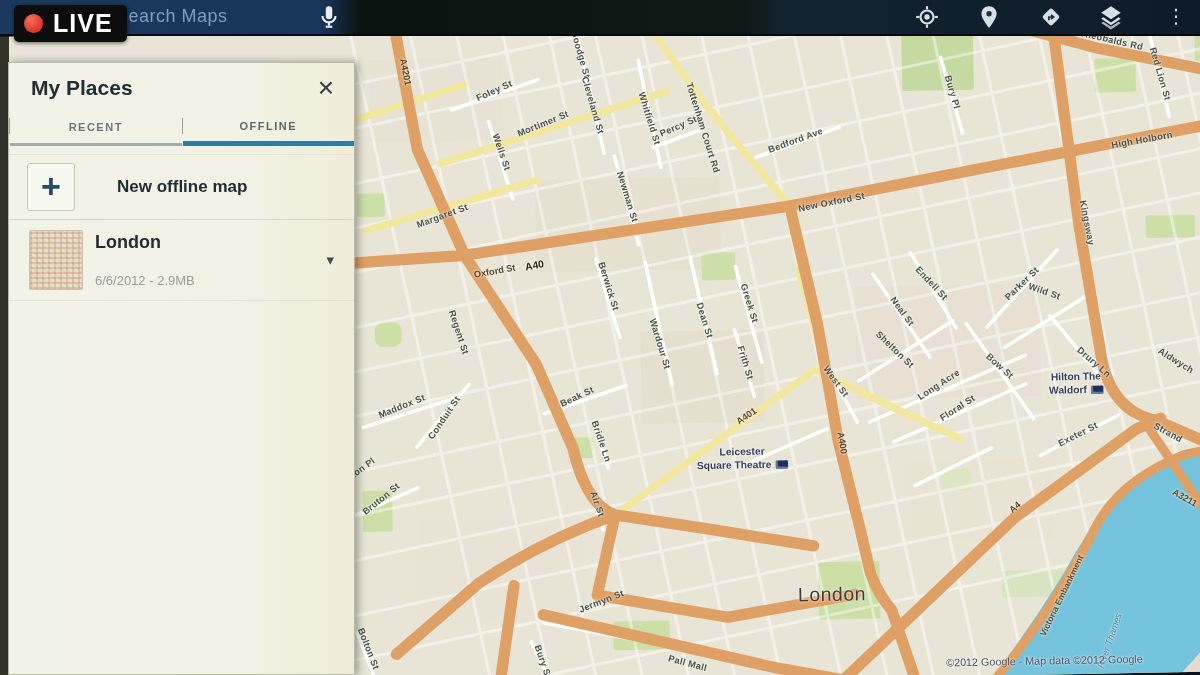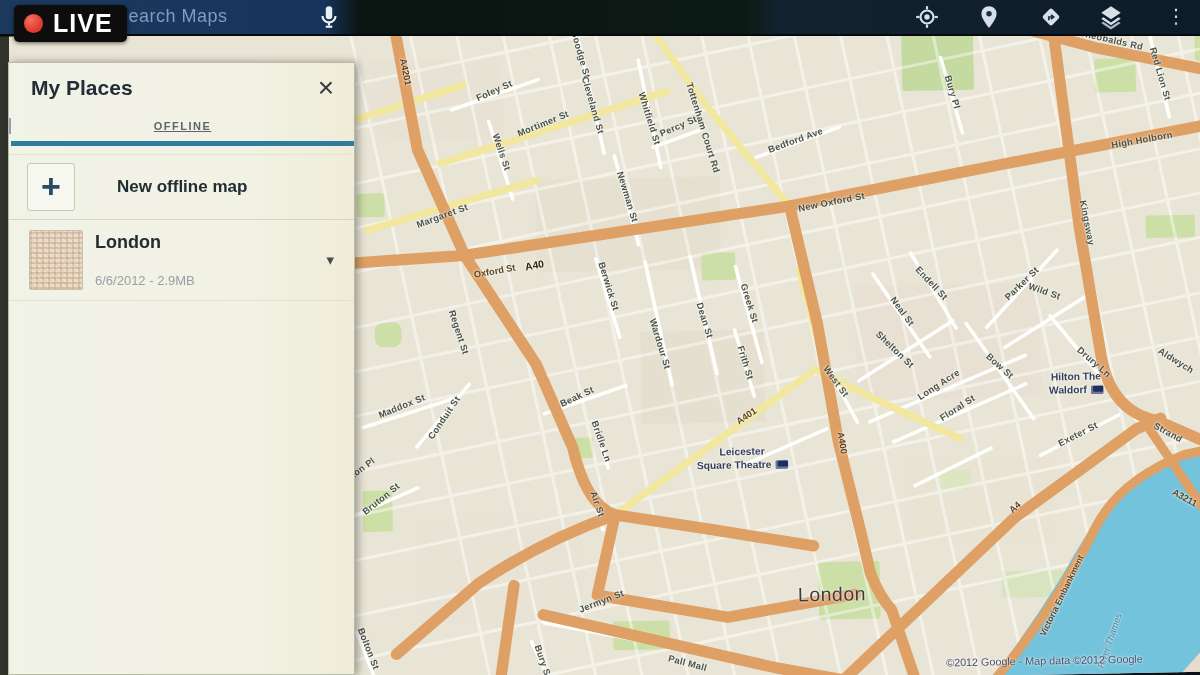--- a/index.html
+++ b/index.html
@@ -40,21 +40,21 @@
   
   .panel{position:absolute;left:8px;top:62px;width:347px;height:613px;z-index:25;
     background:linear-gradient(90deg,var(--panel-bg) 0%,#f1f2e4 70%,#f0ecd8 100%);
     border:1px solid #b9bba9;box-shadow:3px 0 8px rgba(0,0,0,.35);box-sizing:border-box;}
   .panel-header{display:flex;align-items:center;justify-content:space-between;padding:13px 20px 8px 22px;}
   .panel-title{font-size:21px;font-weight:700;color:#232d36;}
   .close-btn{font-size:28px;color:#333a40;line-height:24px;cursor:pointer;font-weight:400;}
   .tabs{display:flex;align-items:stretch;height:36px;margin-top:2px;}
   .tab{flex:1;display:flex;align-items:center;justify-content:center;font-size:11px;font-weight:700;
     color:#6f797d;letter-spacing:1.5px;border-bottom:3px solid #a4adaa;cursor:pointer;}
-  .tab.active{color:#5c666b;border-bottom:5px solid var(--accent);text-decoration:underline;}
+  .tab.active{color:#5c666b;border-bottom:5px solid var(--accent);}
   .tab-sep{width:1px;background:#93a2aa;margin:8px 0 12px 0;}
   .row-new{display:flex;align-items:center;height:64px;padding-left:18px;margin-top:8px;
     border-top:1px solid #e2e4d4;border-bottom:1px solid #d4d6c6;cursor:pointer;}
   .plus-box{width:46px;height:46px;border:1px solid #c6c8b6;border-radius:3px;background:#f6f7ee;
     display:flex;align-items:center;justify-content:center;}
   .plus-glyph{font-size:34px;font-weight:700;color:#2b4a66;line-height:30px;margin-top:-3px;}
   .row-new-label{font-size:17px;font-weight:700;color:#222c33;margin-left:42px;}
   .row-map{display:flex;align-items:center;padding:10px 14px 10px 20px;border-bottom:1px solid #dfe1d1;cursor:pointer;}
   .thumb{width:52px;height:58px;border:1px solid #cbbfae;border-radius:2px;background-color:#e9ded2;
     background-image:
@@ -294,20 +294,21 @@
 </div>
 
 <div class="panel">
   <div class="panel-header">
     <div class="panel-title">My Places</div>
     <div class="close-btn">×</div>
   </div>
 
   <div class="tabs">
     <div class="tab-sep"></div>
+    <div class="tab">RECENT</div>
     <div class="tab-sep"></div>
     <div class="tab active">OFFLINE</div>
   </div>
 
   <div class="row-new">
     <div class="plus-box">
       <div class="plus-glyph">+</div>
     </div>
     <div class="row-new-label">New offline map</div>
   </div>

